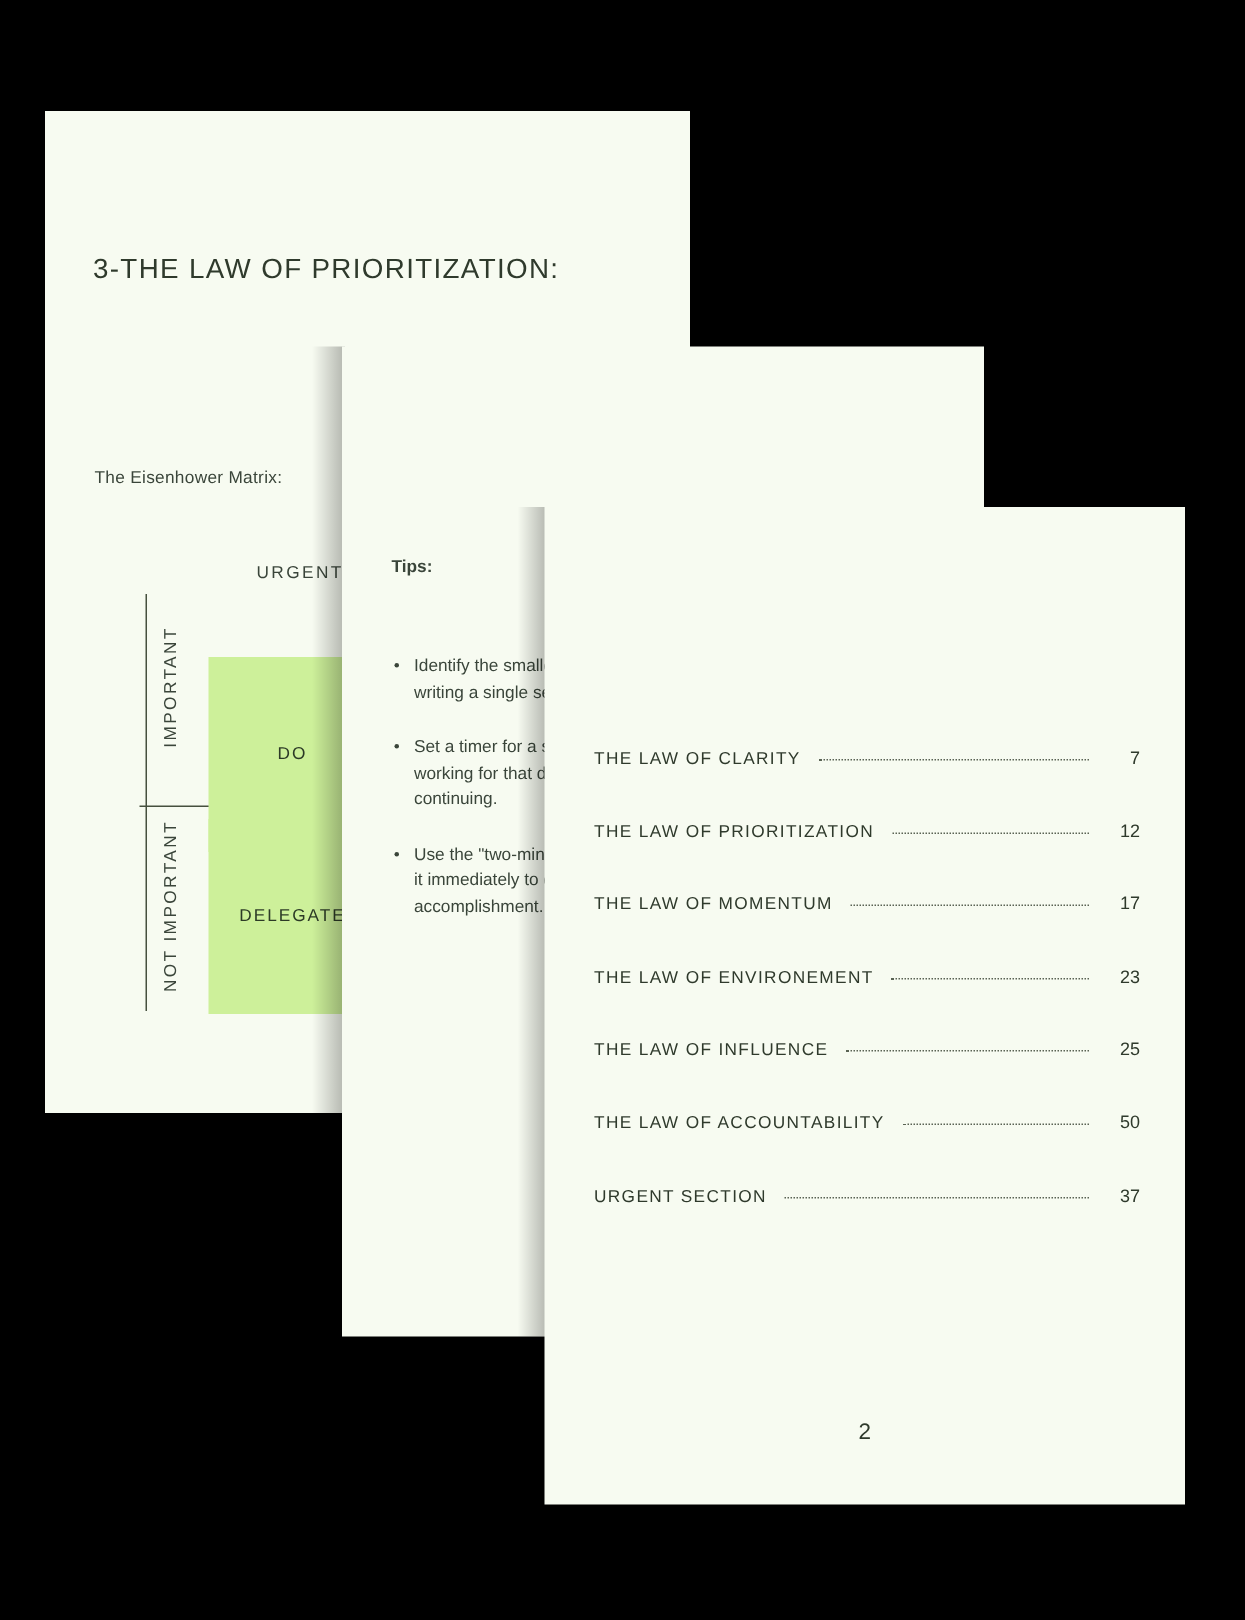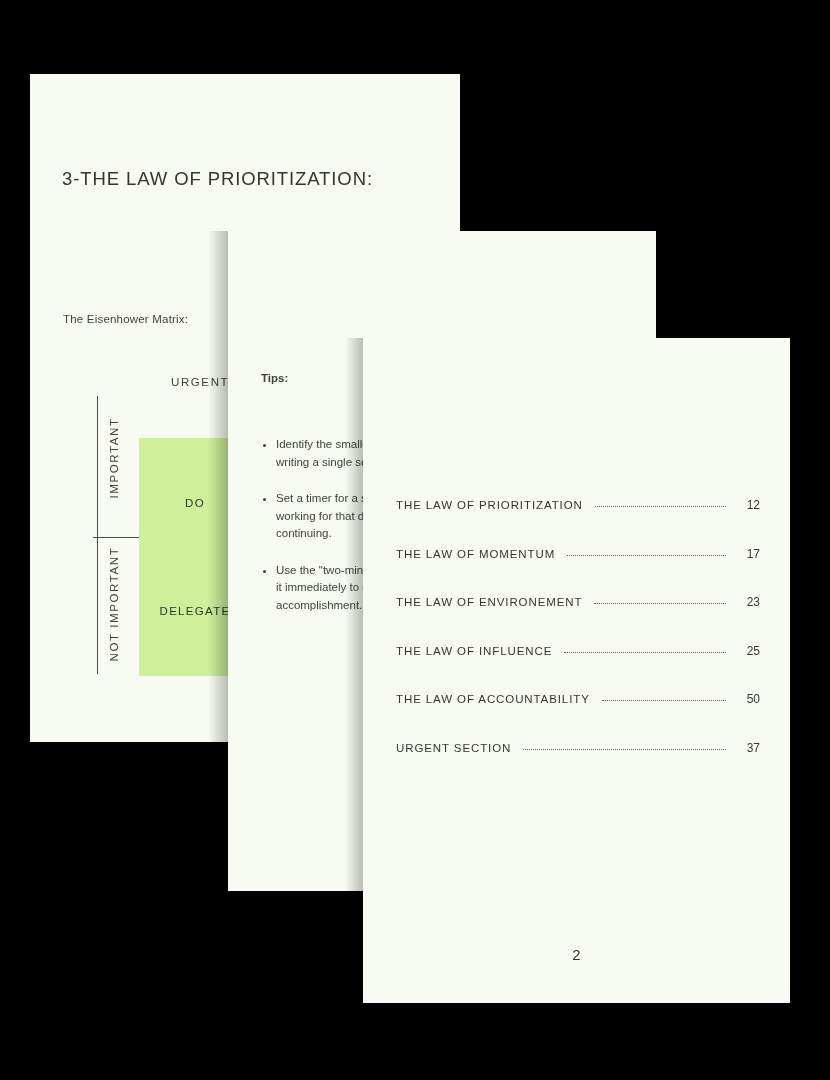--- a/index.html
+++ b/index.html
@@ -279,20 +279,25 @@
       <li>Use the "two-minute rule": if a task takes two minutes or less, do it immediately to quickly accomplish it and build a sense of accomplishment.</li>
     </ul>
   </div>
 
   <div class="shade shade-2"></div>
 
   <div class="page page-content">
 
     <div class="toc">
       <div class="toc-row">
+        <span class="toc-label">THE LAW OF CLARITY</span>
+        <span class="toc-dots"></span>
+        <span class="toc-page">7</span>
+      </div>
+      <div class="toc-row">
         <span class="toc-label">THE LAW OF PRIORITIZATION</span>
         <span class="toc-dots"></span>
         <span class="toc-page">12</span>
       </div>
       <div class="toc-row">
         <span class="toc-label">THE LAW OF MOMENTUM</span>
         <span class="toc-dots"></span>
         <span class="toc-page">17</span>
       </div>
       <div class="toc-row">

